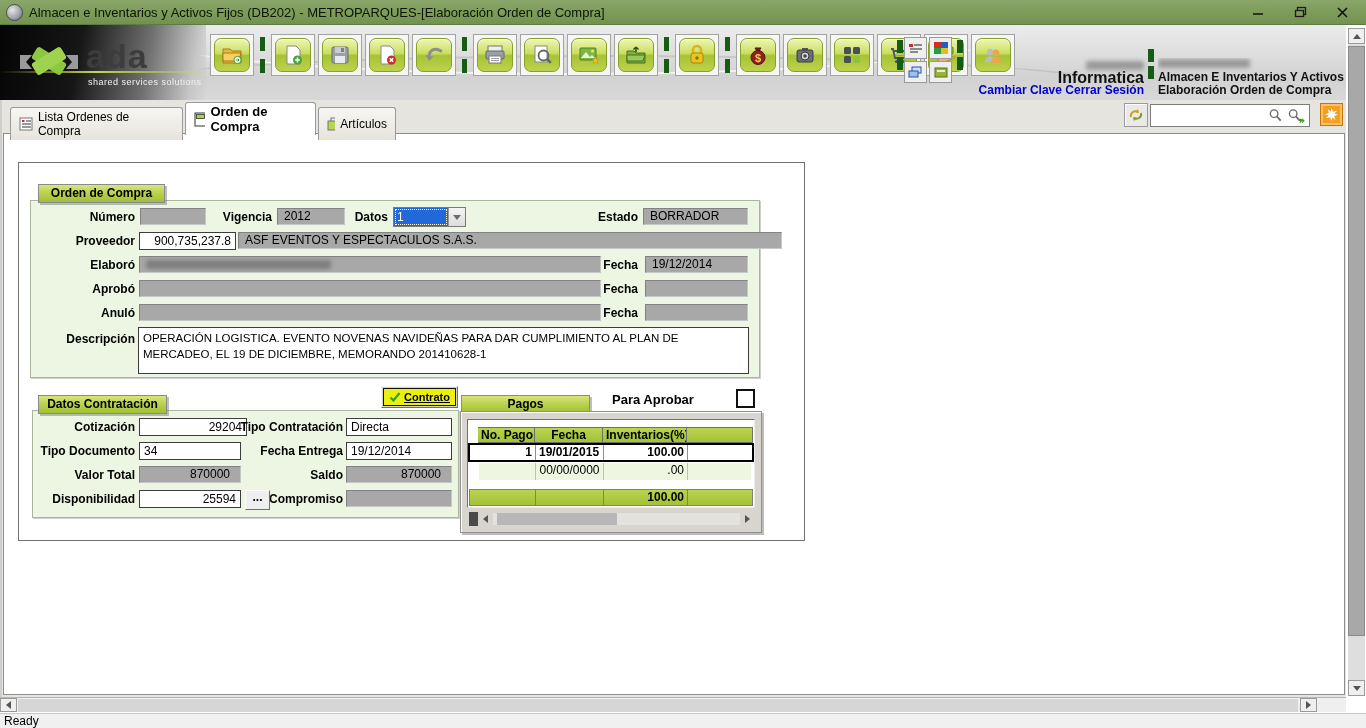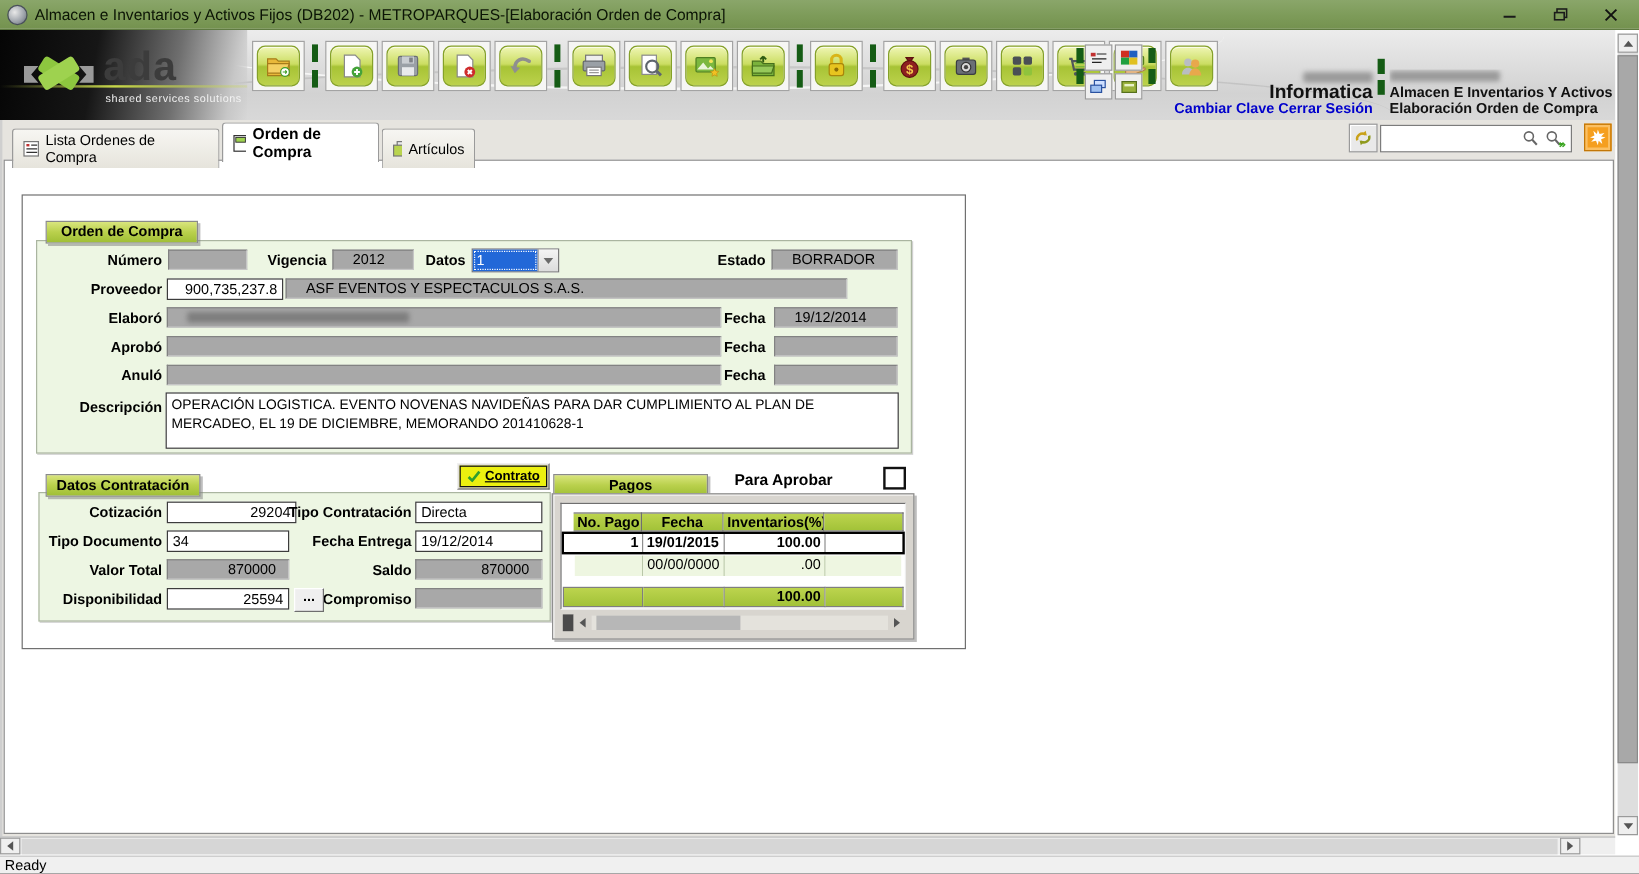--- a/index.html
+++ b/index.html
@@ -63,21 +63,21 @@
        box-shadow:inset 0 0 0 2px #fbc063;display:flex;align-items:center;justify-content:center;z-index:2}
 
   
   .frame{position:absolute;left:18px;top:162px;width:787px;height:379px;border:1px solid #707070;background:#fff;z-index:2}
   .panelg{position:absolute;background:#edf6e3;border:1px solid #aab5a0;box-shadow:1px 1px 0 #cfcfcf;z-index:2}
   .ghdr{position:absolute;height:19px;background:linear-gradient(180deg,#d9e57d,#b9d04c 50%,#a0bf36);
        border:1px solid #8a8a8a;box-shadow:2px 2px 0 rgba(125,125,125,.5);
        font-weight:bold;font-size:12px;line-height:17px;text-align:center;z-index:4}
   .lbl{position:absolute;font-weight:bold;font-size:12px;height:16px;line-height:16px;text-align:right;z-index:3;white-space:nowrap}
   .gf{position:absolute;height:17px;background:#a8a8a8;border:1px solid;border-color:#828282 #c6c6c6 #c6c6c6 #828282;
-      font-size:12px;line-height:15px;padding:0 16px;white-space:nowrap;overflow:hidden;z-index:3}
+      font-size:12px;line-height:15px;padding:0 6px;white-space:nowrap;overflow:hidden;z-index:3}
   .wf{position:absolute;height:18px;background:#fff;border:1px solid #3c3c3c;
       font-size:12px;line-height:16px;padding:0 4px;white-space:nowrap;overflow:hidden;z-index:3}
   .r{text-align:right}
   .dd{position:absolute;height:20px;border:1px solid #7a7a7a;background:#fff;display:flex;z-index:3}
   .dd-sel{flex:1;background:#2268d8;color:#fff;font-size:12px;line-height:18px;padding:0 3px;outline:1px dotted #fff;outline-offset:-2px}
   .dd-btn{width:17px;background:linear-gradient(180deg,#f4f4f4,#dcdcdc);border-left:1px solid #9a9a9a;display:flex;align-items:center;justify-content:center}
   .tri{width:0;height:0;border-left:4px solid transparent;border-right:4px solid transparent;border-top:5px solid #6b6b6b}
   .memo{position:absolute;background:#fff;border:1px solid #3c3c3c;font-size:11.5px;line-height:1.4;padding:2px 4px;z-index:3;overflow:hidden}
   .btn3d{position:absolute;background:#d6d3ce;border:1px solid;border-color:#f4f4f4 #6e6e6e #6e6e6e #f4f4f4;
       display:flex;align-items:center;justify-content:center;z-index:4;padding:1px}
@@ -439,21 +439,21 @@
     <div class="dd-sel">1</div>
     <div class="dd-btn">
         <span class="tri"></span>
       </div>
   </div>
   <div class="lbl" style="left:568px;top:209px;width:70px">Estado</div>
   <div class="gf" style="left:643px;top:208px;width:105px">BORRADOR</div>
 
   <div class="lbl" style="left:30px;top:233px;width:105px">Proveedor</div>
   <div class="wf r" style="left:139px;top:232px;width:97px">900,735,237.8</div>
-  <div class="gf" style="left:238px;top:232px;width:468px">ASF EVENTOS Y ESPECTACULOS S.A.S.</div>
+  <div class="gf" style="left:238px;top:232px;width:544px">ASF EVENTOS Y ESPECTACULOS S.A.S.</div>
 
   <div class="lbl" style="left:30px;top:257px;width:105px">Elaboró</div>
   <div class="gf" style="left:139px;top:256px;width:462px"><span class="redact" style="width:185px;background:#7e7e7e;margin-top:3px"></span></div>
   <div class="lbl" style="left:570px;top:257px;width:68px">Fecha</div>
   <div class="gf" style="left:645px;top:256px;width:103px">19/12/2014</div>
 
   <div class="lbl" style="left:30px;top:281px;width:105px">Aprobó</div>
   <div class="gf" style="left:139px;top:280px;width:462px"></div>
   <div class="lbl" style="left:570px;top:281px;width:68px">Fecha</div>
   <div class="gf" style="left:645px;top:280px;width:103px"></div>

